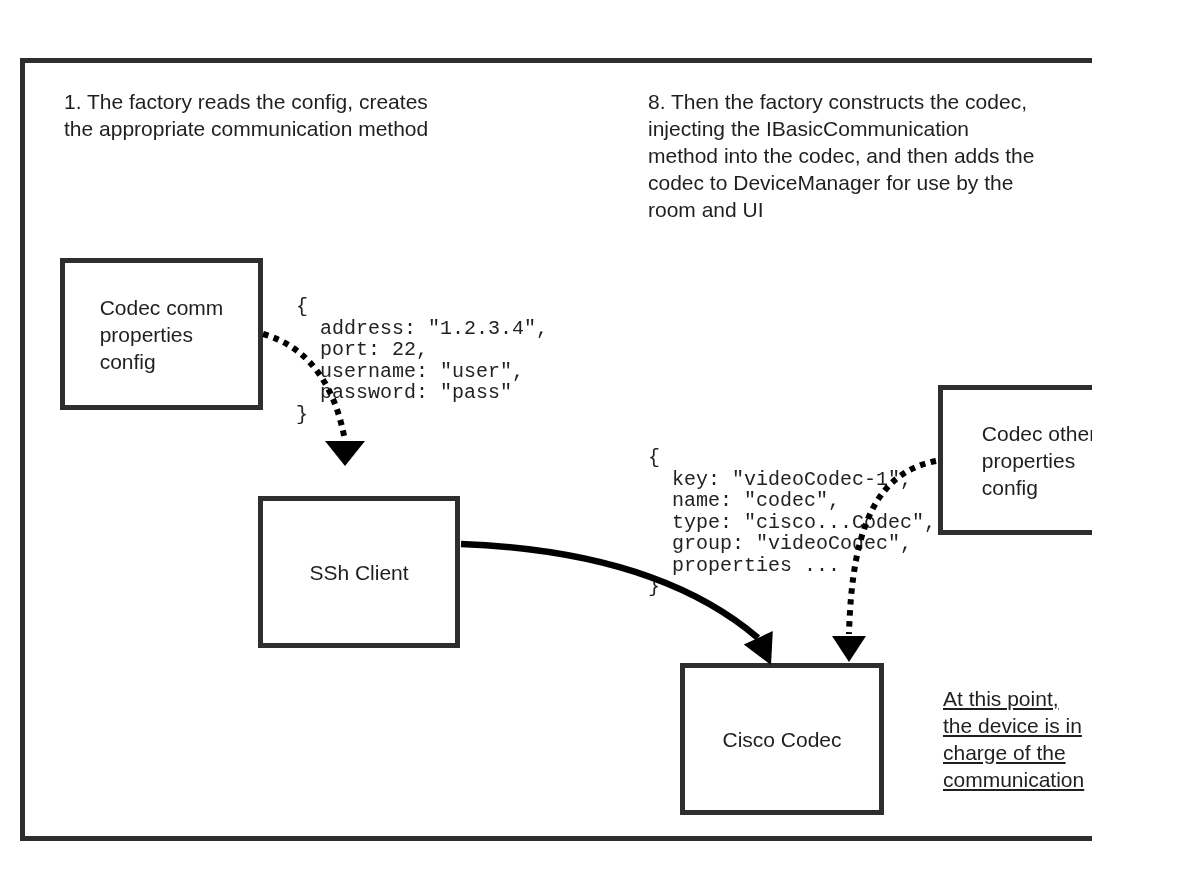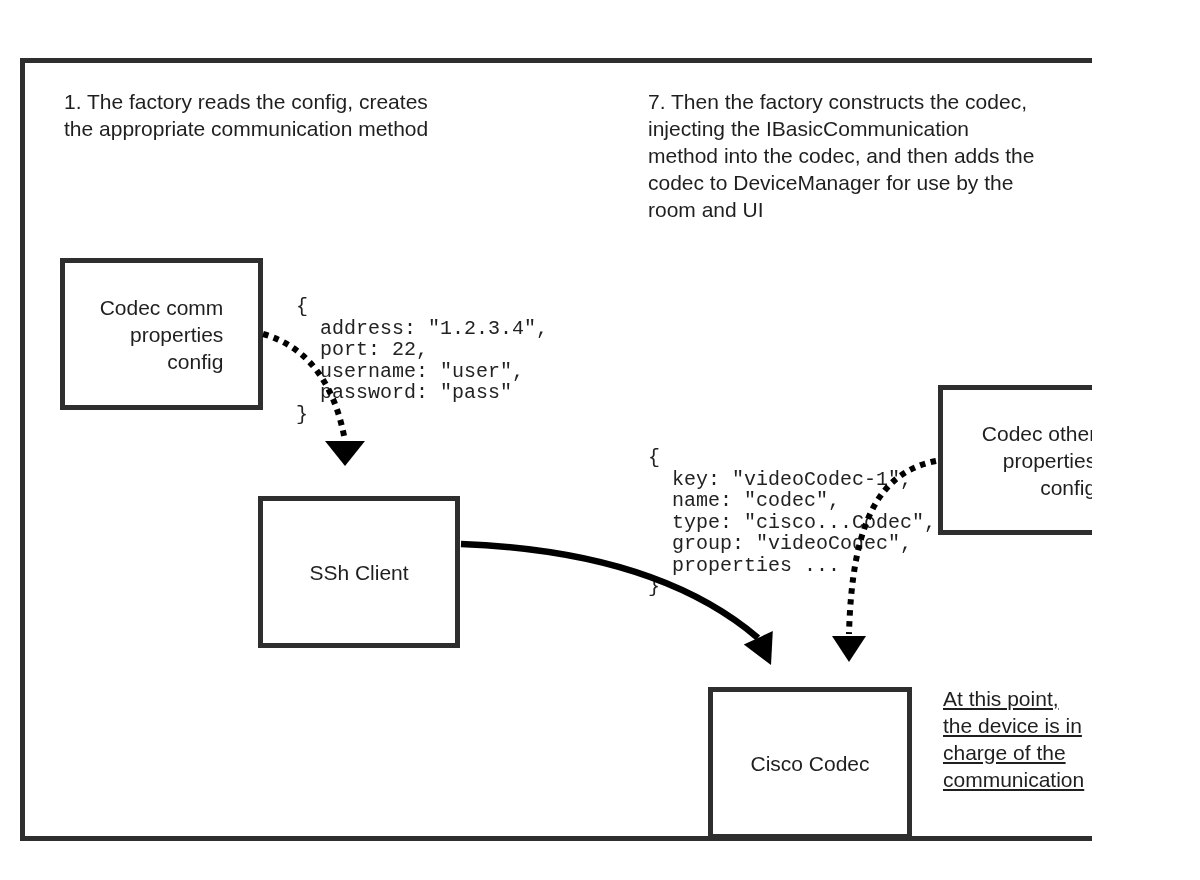--- a/index.html
+++ b/index.html
@@ -28,21 +28,21 @@
     color: #1f1f1f;
   }
   .dbox {
     position: absolute;
     border: 5px solid #2e2e2e;
     box-sizing: border-box;
     background: #ffffff;
     display: flex;
     align-items: center;
     justify-content: center;
-    text-align: right;
+    text-align: left;
     font-size: 21px;
     line-height: 27px;
   }
   .dbox .dbox-label { white-space: pre-line; }
   .code {
     position: absolute;
     margin: 0;
     font-family: "Liberation Mono", monospace;
     font-size: 20px;
     line-height: 21.5px;
@@ -63,21 +63,21 @@
 </head>
 <body>
 
 <div id="stage">
 
   <div class="frame"></div>
 
   <div class="note" style="left:64px; top:88px; width:500px;">1. The factory reads the config, creates
 the appropriate communication method</div>
 
-  <div class="note" style="left:648px; top:88px; width:500px;">7. Then the factory constructs the codec,
+  <div class="note" style="left:648px; top:88px; width:500px;">8. Then the factory constructs the codec,
 injecting the IBasicCommunication
 method into the codec, and then adds the
 codec to DeviceManager for use by the
 room and UI</div>
 
   <div class="note" style="left:943px; top:685px; width:210px;text-decoration:underline;">At this point,
 the device is in
 charge of the
 communication</div>
 
@@ -90,21 +90,21 @@
   <div class="dbox" style="left:258px; top:496px; width:202px; height:152px;">
     <span class="dbox-label">SSh Client</span>
   </div>
 
   <div class="dbox" style="left:938px; top:385px; width:202px; height:150px;">
     <span class="dbox-label">Codec other
 properties
 config</span>
   </div>
 
-  <div class="dbox" style="left:708px; top:663px; width:204px; height:152px;margin-top:24px;">
+  <div class="dbox" style="left:680px; top:663px; width:204px; height:152px;">
     <span class="dbox-label">Cisco Codec</span>
   </div>
 
   <pre class="code" style="left:296px; top:296px;">{
   address: "1.2.3.4",
   port: 22,
   username: "user",
   password: "pass"
 }</pre>
 

